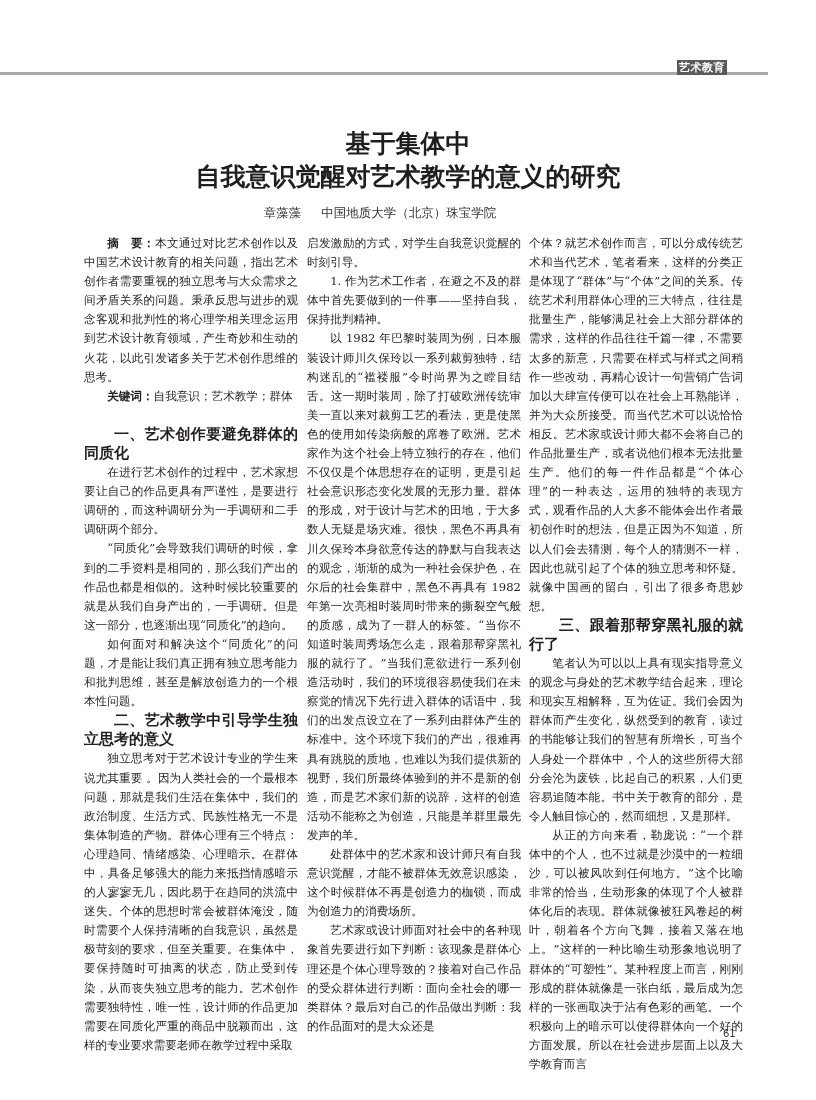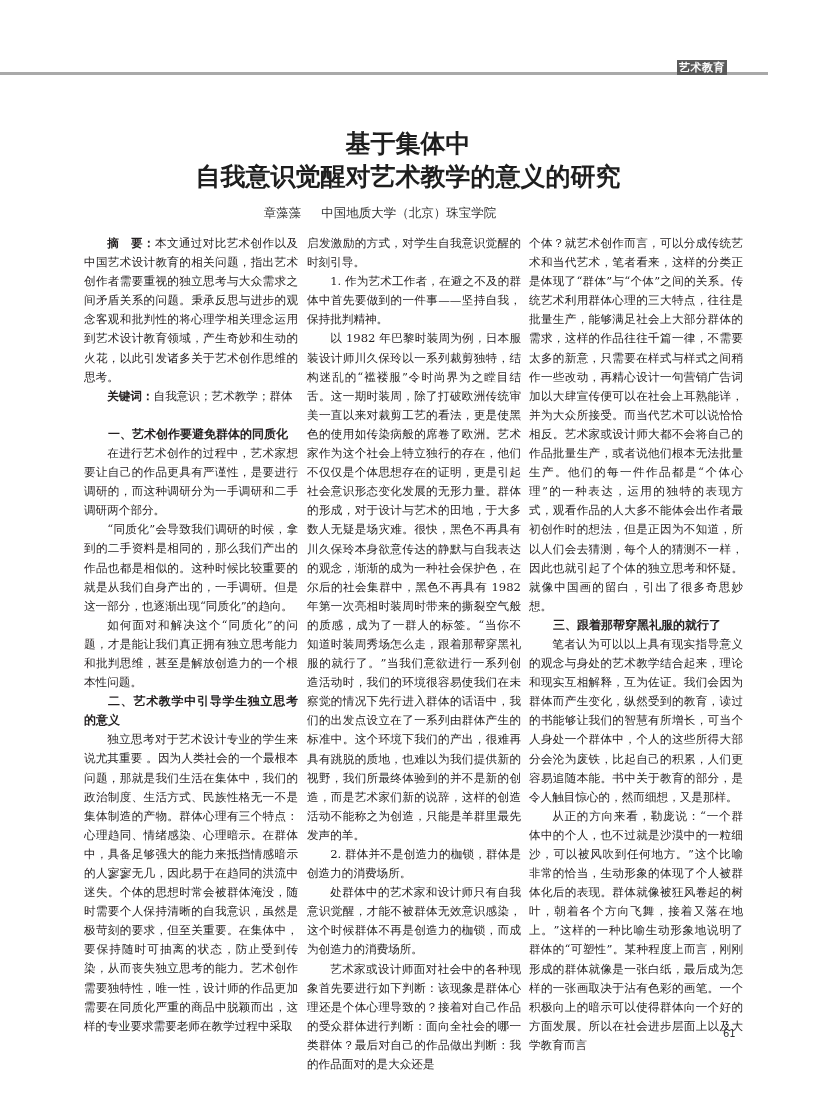--- a/index.html
+++ b/index.html
@@ -16,21 +16,21 @@
   .byline { position: absolute; left: 0; width: 760px; top: 205px; text-align: center;
             font-size: 12.5px; color: #333; }
   .byline .author { margin-right: 16px; }
   .col { position: absolute; top: 234px; width: 214px; font-size: 11.6px; line-height: 19.1px;
          text-align: justify; color: #231f20; }
   .col1 { left: 84px; }
   .col2 { left: 307px; }
   .col3 { left: 529px; }
   .col p { margin: 0; text-indent: 2em; }
   .col p.noindent { text-indent: 0; }
-  .col h2 { margin: 0; font-family: "DejaVu Sans", "Liberation Sans", sans-serif; font-size: 12px;
+  .col h2 { margin: 0; font-family: "DejaVu Sans", "Liberation Sans", sans-serif; font-size: 15px;
             font-weight: bold; line-height: 19.1px; text-indent: 2em; }
   .col h2.first { margin-top: 19px; }
   .lbl { font-family: Liberation Serif, serif; font-weight: bold; }
   .page-number { position: absolute; left: 723px; top: 1028px; font-family: "DejaVu Sans", "Liberation Sans", sans-serif;
                  font-size: 10px; color: #333; }
 </style>
 </head>
 <body>
 
 <div class="header-rule"></div>
@@ -54,21 +54,20 @@
   <p>“同质化”会导致我们调研的时候，拿到的二手资料是相同的，那么我们产出的作品也都是相似的。这种时候比较重要的就是从我们自身产出的，一手调研。但是这一部分，也逐渐出现“同质化”的趋向。</p>
   <p>如何面对和解决这个“同质化”的问题，才是能让我们真正拥有独立思考能力和批判思维，甚至是解放创造力的一个根本性问题。</p>
   <h2>二、艺术教学中引导学生独立思考的意义</h2>
   <p>独立思考对于艺术设计专业的学生来说尤其重要 。因为人类社会的一个最根本问题，那就是我们生活在集体中，我们的政治制度、生活方式、民族性格无一不是集体制造的产物。群体心理有三个特点：心理趋同、情绪感染、心理暗示。在群体中，具备足够强大的能力来抵挡情感暗示的人寥寥无几，因此易于在趋同的洪流中迷失。个体的思想时常会被群体淹没，随时需要个人保持清晰的自我意识，虽然是极苛刻的要求，但至关重要。在集体中，要保持随时可抽离的状态，防止受到传染，从而丧失独立思考的能力。艺术创作需要独特性，唯一性，设计师的作品更加需要在同质化严重的商品中脱颖而出，这样的专业要求需要老师在教学过程中采取</p>
 </div>
 
 <div class="col col2">
   <p class="noindent">启发激励的方式，对学生自我意识觉醒的时刻引导。</p>
   <p>1. 作为艺术工作者，在避之不及的群体中首先要做到的一件事——坚持自我，保持批判精神。</p>
   <p>以 1982 年巴黎时装周为例，日本服装设计师川久保玲以一系列裁剪独特，结构迷乱的“褴褛服”令时尚界为之瞠目结舌。这一期时装周，除了打破欧洲传统审美一直以来对裁剪工艺的看法，更是使黑色的使用如传染病般的席卷了欧洲。艺术家作为这个社会上特立独行的存在，他们不仅仅是个体思想存在的证明，更是引起社会意识形态变化发展的无形力量。群体的形成，对于设计与艺术的田地，于大多数人无疑是场灾难。很快，黑色不再具有川久保玲本身欲意传达的静默与自我表达的观念，渐渐的成为一种社会保护色，在尔后的社会集群中，黑色不再具有 1982 年第一次亮相时装周时带来的撕裂空气般的质感，成为了一群人的标签。“当你不知道时装周秀场怎么走，跟着那帮穿黑礼服的就行了。”当我们意欲进行一系列创造活动时，我们的环境很容易使我们在未察觉的情况下先行进入群体的话语中，我们的出发点设立在了一系列由群体产生的标准中。这个环境下我们的产出，很难再具有跳脱的质地，也难以为我们提供新的视野，我们所最终体验到的并不是新的创造，而是艺术家们新的说辞，这样的创造活动不能称之为创造，只能是羊群里最先发声的羊。</p>
-  <p>2. 群体并不是创造力的枷锁，群体是创造力的消费场所。</p>
   <p>处群体中的艺术家和设计师只有自我意识觉醒，才能不被群体无效意识感染，这个时候群体不再是创造力的枷锁，而成为创造力的消费场所。</p>
   <p>艺术家或设计师面对社会中的各种现象首先要进行如下判断：该现象是群体心理还是个体心理导致的？接着对自己作品的受众群体进行判断：面向全社会的哪一类群体？最后对自己的作品做出判断：我的作品面对的是大众还是</p>
 </div>
 
 <div class="col col3">
   <p class="noindent">个体？就艺术创作而言，可以分成传统艺术和当代艺术，笔者看来，这样的分类正是体现了“群体”与“个体”之间的关系。传统艺术利用群体心理的三大特点，往往是批量生产，能够满足社会上大部分群体的需求，这样的作品往往千篇一律，不需要太多的新意，只需要在样式与样式之间稍作一些改动，再精心设计一句营销广告词加以大肆宣传便可以在社会上耳熟能详，并为大众所接受。而当代艺术可以说恰恰相反。艺术家或设计师大都不会将自己的作品批量生产，或者说他们根本无法批量生产。他们的每一件作品都是“个体心理”的一种表达，运用的独特的表现方式，观看作品的人大多不能体会出作者最初创作时的想法，但是正因为不知道，所以人们会去猜测，每个人的猜测不一样，因此也就引起了个体的独立思考和怀疑。就像中国画的留白，引出了很多奇思妙想。</p>
   <h2>三、跟着那帮穿黑礼服的就行了</h2>
   <p>笔者认为可以以上具有现实指导意义的观念与身处的艺术教学结合起来，理论和现实互相解释，互为佐证。我们会因为群体而产生变化，纵然受到的教育，读过的书能够让我们的智慧有所增长，可当个人身处一个群体中，个人的这些所得大部分会沦为废铁，比起自己的积累，人们更容易追随本能。书中关于教育的部分，是令人触目惊心的，然而细想，又是那样。</p>
   <p>从正的方向来看，勒庞说：“一个群体中的个人，也不过就是沙漠中的一粒细沙，可以被风吹到任何地方。”这个比喻非常的恰当，生动形象的体现了个人被群体化后的表现。群体就像被狂风卷起的树叶，朝着各个方向飞舞，接着又落在地上。”这样的一种比喻生动形象地说明了群体的“可塑性”。某种程度上而言，刚刚形成的群体就像是一张白纸，最后成为怎样的一张画取决于沾有色彩的画笔。一个积极向上的暗示可以使得群体向一个好的方面发展。所以在社会进步层面上以及大学教育而言</p>
 </div>

